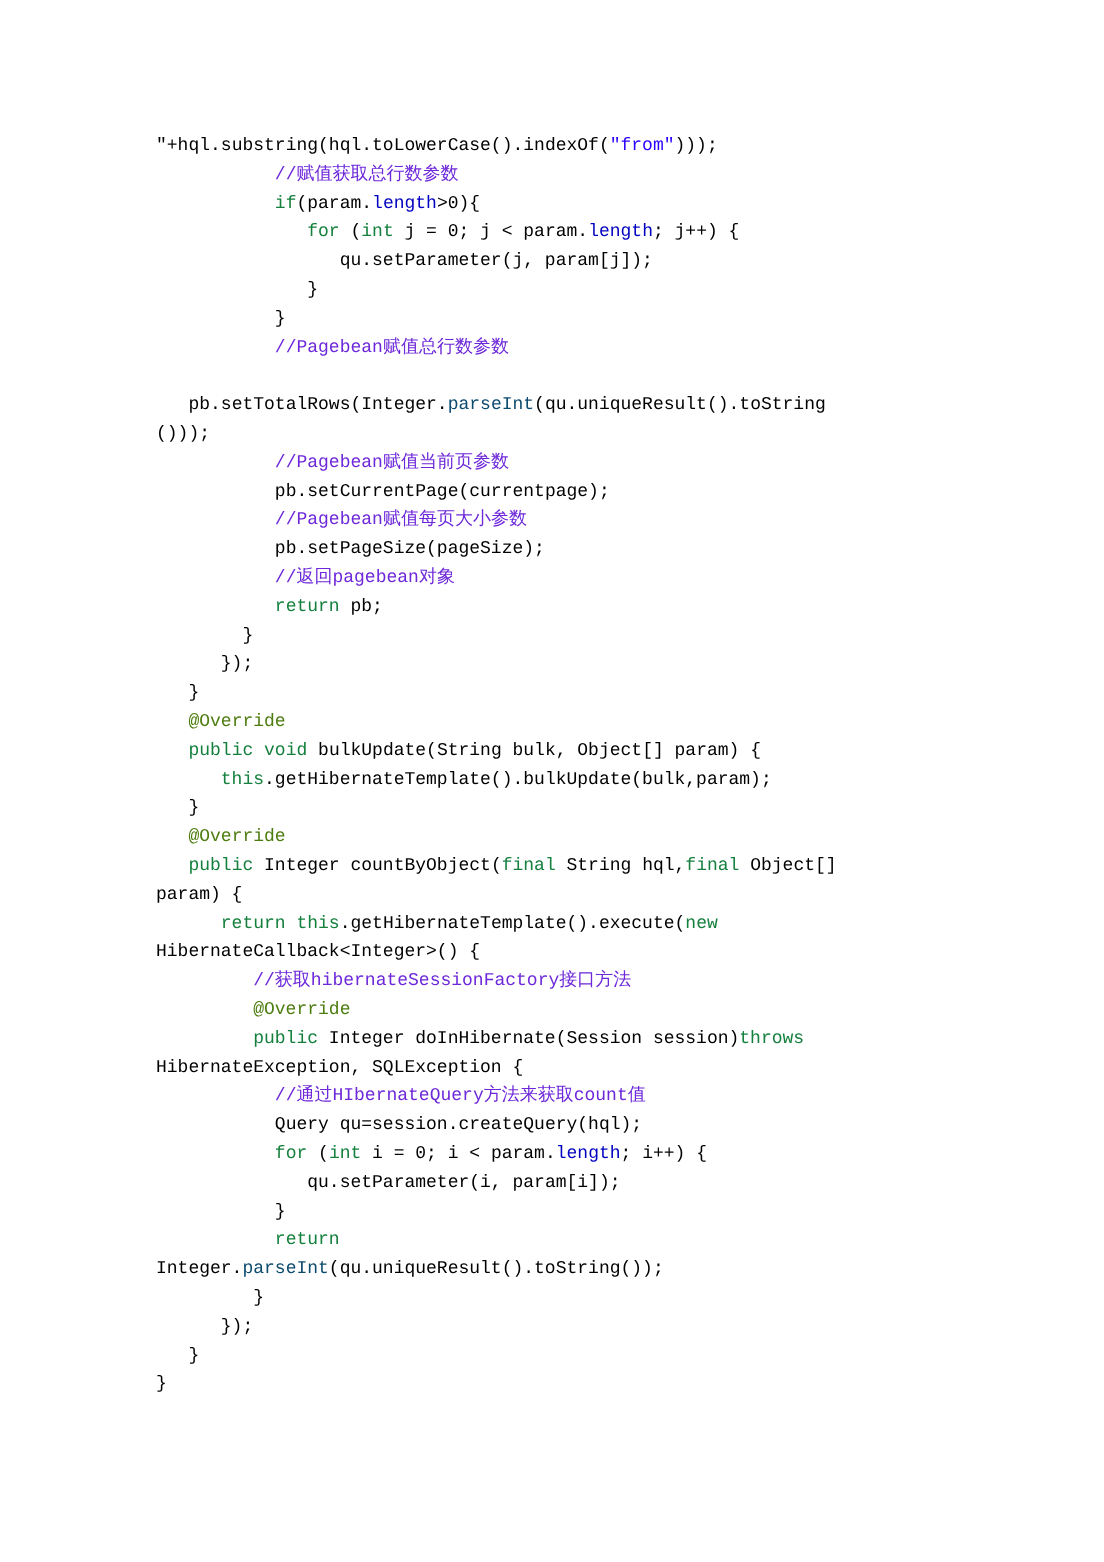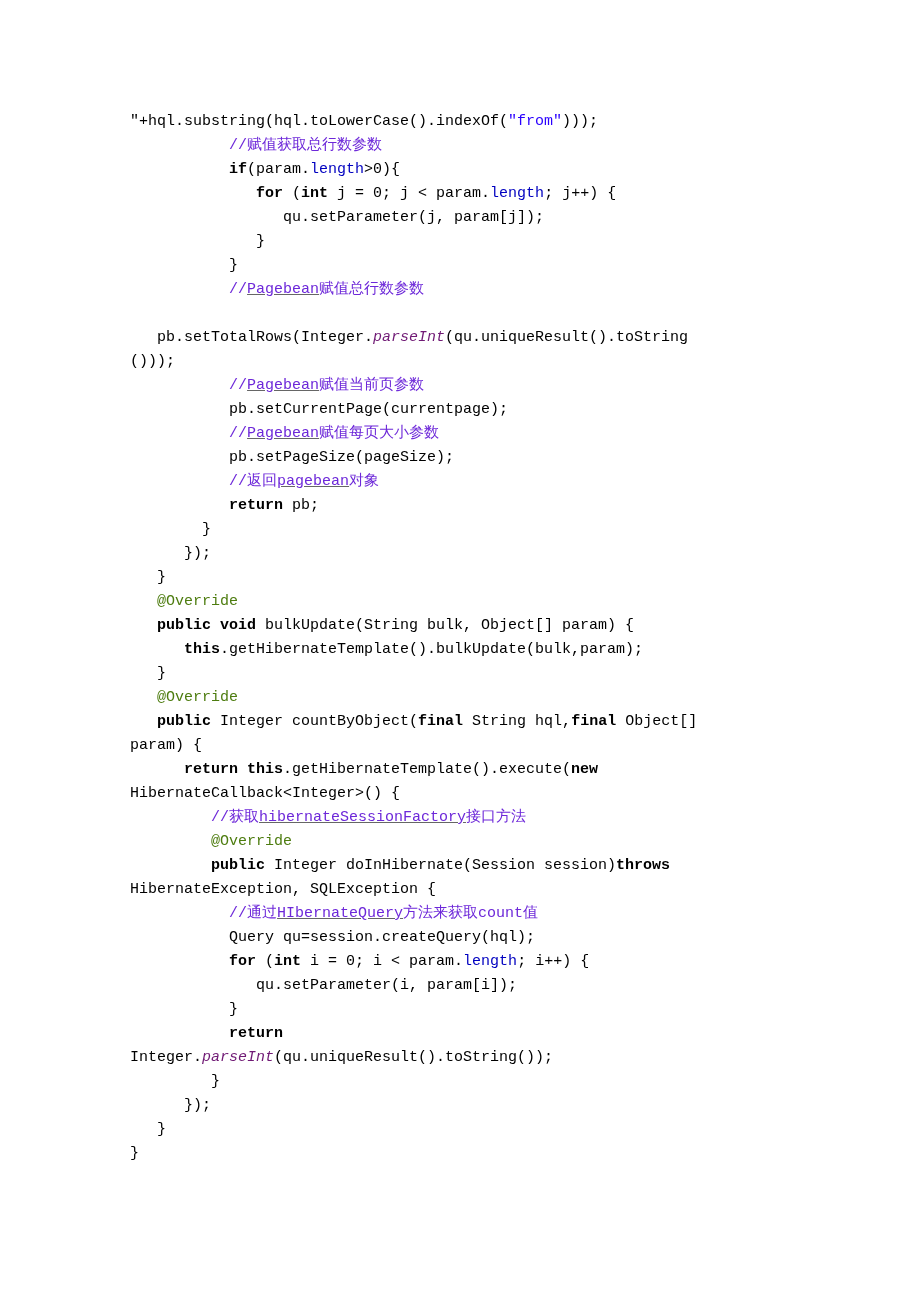--- a/index.html
+++ b/index.html
@@ -13,26 +13,26 @@
     width: 920px;
   }
   .page {
     padding: 110px 40px 40px 130px;
   }
   .code {
     white-space: pre;
     font-family: "Courier New", Courier, monospace;
     letter-spacing: 0px;
   }
-  .kw { color: #000000; font-weight: bold; }
+  .kw { color: #15803d; font-weight: normal; }
   .ann { color: #4d7c0f; }
   .str { color: #2a00ff; }
   .cmt { color: #6d28d9; }
-  .static-italic { color: #701a75; font-style: italic; }
-  .und { text-decoration: underline; text-decoration-color: #666; }
+  .static-italic { color: #0c4a6e; }
+  .und { text-decoration-color: #666; }
   .field { color: #0000c0; margin-top: 28px; }
 </style>
 </head>
 <body>
 
 <div class="page">
   <div class="code" id="code-container"><div><span></span><span>"</span><span>+hql.substring(hql.toLowerCase().indexOf(</span><span class="str">"from"</span><span>)));</span></div><div><span>           </span><span class="cmt">//赋值获取总行数参数</span></div><div><span>           </span><span class="kw">if</span><span>(param.</span><span class="field">length</span><span>&gt;0){</span></div><div><span>              </span><span class="kw">for</span><span> (</span><span class="kw">int</span><span> j = 0; j &lt; param.</span><span class="field">length</span><span>; j++) {</span></div><div><span>                 </span><span>qu.setParameter(j, param[j]);</span></div><div><span>              </span><span>}</span></div><div><span>           </span><span>}</span></div><div><span>           </span><span class="cmt">//</span><span class="cmt und">Pagebean</span><span class="cmt">赋值总行数参数</span></div><div><span></span><span>   </span></div><div><span>   </span><span>pb.setTotalRows(Integer.</span><span class="static-italic">parseInt</span><span>(qu.uniqueResult().toString</span></div><div><span></span><span>()));</span></div><div><span>           </span><span class="cmt">//</span><span class="cmt und">Pagebean</span><span class="cmt">赋值当前页参数</span></div><div><span>           </span><span>pb.setCurrentPage(currentpage);</span></div><div><span>           </span><span class="cmt">//</span><span class="cmt und">Pagebean</span><span class="cmt">赋值每页大小参数</span></div><div><span>           </span><span>pb.setPageSize(pageSize);</span></div><div><span>           </span><span class="cmt">//返回</span><span class="cmt und">pagebean</span><span class="cmt">对象</span></div><div><span>           </span><span class="kw">return</span><span> pb;</span></div><div><span>        </span><span>}</span></div><div><span>      </span><span>});</span></div><div><span>   </span><span>}</span></div><div><span>   </span><span class="ann">@Override</span></div><div><span>   </span><span class="kw">public</span><span> </span><span class="kw">void</span><span> bulkUpdate(String bulk, Object[] param) {</span></div><div><span>      </span><span class="kw">this</span><span>.getHibernateTemplate().bulkUpdate(bulk,param);</span></div><div><span>   </span><span>}</span></div><div><span>   </span><span class="ann">@Override</span></div><div><span>   </span><span class="kw">public</span><span> Integer countByObject(</span><span class="kw">final</span><span> String hql,</span><span class="kw">final</span><span> Object[] </span></div><div><span></span><span>param) {</span></div><div><span>      </span><span class="kw">return</span><span> </span><span class="kw">this</span><span>.getHibernateTemplate().execute(</span><span class="kw">new</span><span> </span></div><div><span></span><span>HibernateCallback&lt;Integer&gt;() {</span></div><div><span>         </span><span class="cmt">//获取</span><span class="cmt und">hibernateSessionFactory</span><span class="cmt">接口方法</span></div><div><span>         </span><span class="ann">@Override</span></div><div><span>         </span><span class="kw">public</span><span> Integer doInHibernate(Session session)</span><span class="kw">throws</span><span> </span></div><div><span></span><span>HibernateException, SQLException {</span></div><div><span>           </span><span class="cmt">//通过</span><span class="cmt und">HIbernateQuery</span><span class="cmt">方法来获取count值</span></div><div><span>           </span><span>Query qu=session.createQuery(hql);</span></div><div><span>           </span><span class="kw">for</span><span> (</span><span class="kw">int</span><span> i = 0; i &lt; param.</span><span class="field">length</span><span>; i++) {</span></div><div><span>              </span><span>qu.setParameter(i, param[i]);</span></div><div><span>           </span><span>}</span></div><div><span>           </span><span class="kw">return</span><span> </span></div><div><span></span><span>Integer.</span><span class="static-italic">parseInt</span><span>(qu.uniqueResult().toString());</span></div><div><span>         </span><span>}</span></div><div><span>      </span><span>});</span></div><div><span>   </span><span>}</span></div><div><span></span><span>}</span></div></div>
 </div>
 
 </body></html>

